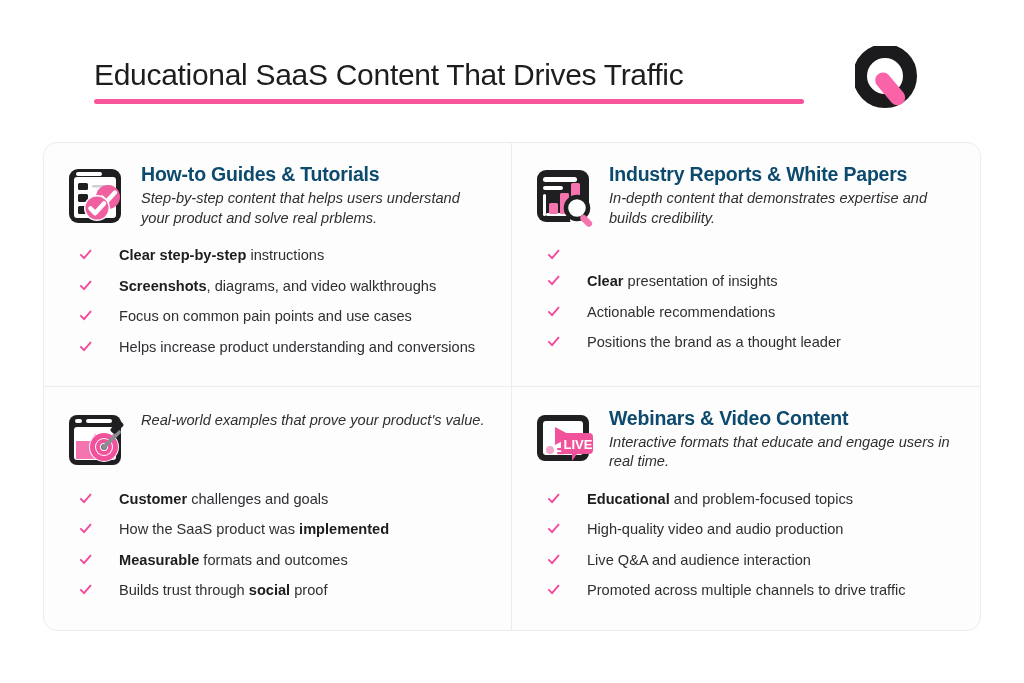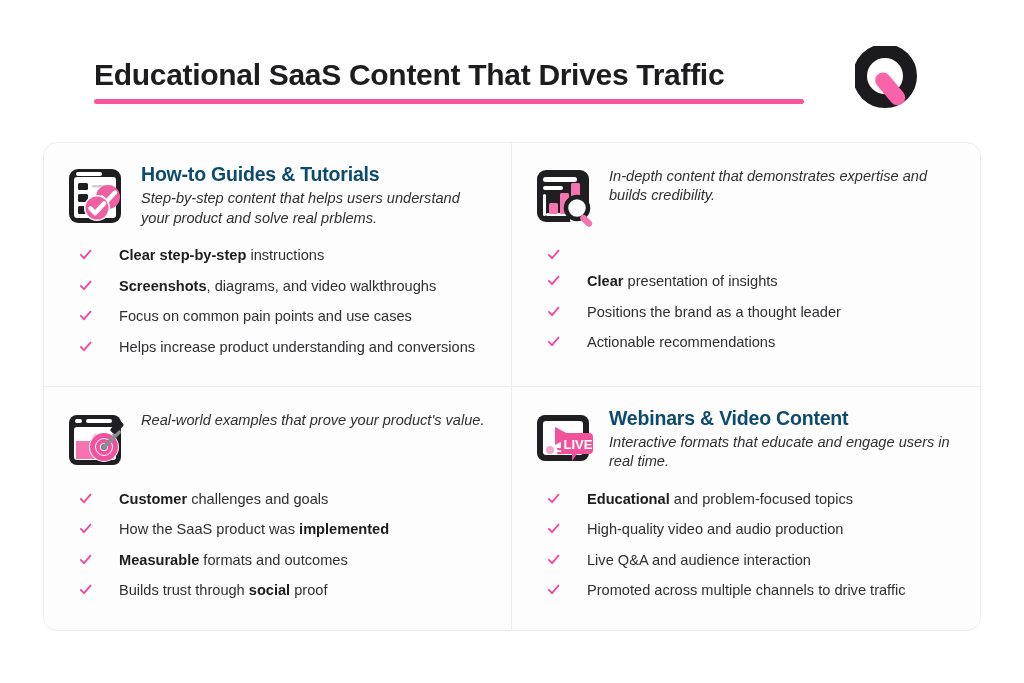--- a/index.html
+++ b/index.html
@@ -27,21 +27,21 @@
   }
 
   .title-wrap {
     position: absolute;
     left: 94px;
     top: 58px;
   }
 
   .page-title {
     font-size: 30px;
-    font-weight: bold;
+    font-weight: normal;
     color: #1d1d1f;
     letter-spacing: -0.3px;
     white-space: nowrap;
     line-height: 1.1;
   }
 
   .title-underline {
     margin-top: 8px;
     height: 5px;
     width: 710px;
@@ -236,20 +236,21 @@
             <rect x="14" y="50" width="31" height="3" rx="1.5" fill="#ffffff"></rect>
             <rect x="17" y="40" width="9" height="11" rx="1.5" fill="#f573ae"></rect>
             <rect x="28" y="30" width="9" height="21" rx="1.5" fill="#f573ae"></rect>
             <rect x="39" y="20" width="9" height="31" rx="1.5" fill="#f573ae"></rect>
             <rect x="38" y="40" width="22" height="20" rx="3" fill="#fdfdfd"></rect>
             <circle cx="45" cy="45" r="11" fill="#ffffff" stroke="#1f1f22" stroke-width="4.5"></circle>
             <rect x="51" y="51" width="6.5" height="14" rx="3.25" transform="rotate(-45 54 58)" fill="#f573ae"></rect>
           </svg>
         </div>
         <div class="card-head-text">
+          <div class="card-title">Industry Reports &amp; White Papers</div>
           <div class="card-sub">In-depth content that demonstrates expertise and builds credibility.</div>
         </div>
       </div>
       <ul class="bullets">
         <li class="bullet">
           <span class="check">
             <svg viewBox="0 0 14 14" width="13" height="13">
                 <path d="M2 7.4 l3.4 3.6 L12.4 2.8" stroke="#f5479a" stroke-width="2" fill="none" stroke-linecap="round" stroke-linejoin="round"></path>
               </svg>
           </span>
@@ -261,29 +262,29 @@
               </svg>
           </span>
           <span><span class="b">Clear</span><span> presentation of insights</span></span>
         </li>
         <li class="bullet">
           <span class="check">
             <svg viewBox="0 0 14 14" width="13" height="13">
                 <path d="M2 7.4 l3.4 3.6 L12.4 2.8" stroke="#f5479a" stroke-width="2" fill="none" stroke-linecap="round" stroke-linejoin="round"></path>
               </svg>
           </span>
+          <span><span>Actionable recommendations</span></span>
+        </li>
+        <li class="bullet">
+          <span class="check">
+            <svg viewBox="0 0 14 14" width="13" height="13">
+                <path d="M2 7.4 l3.4 3.6 L12.4 2.8" stroke="#f5479a" stroke-width="2" fill="none" stroke-linecap="round" stroke-linejoin="round"></path>
+              </svg>
+          </span>
           <span><span>Positions the brand as a thought leader</span></span>
-        </li>
-        <li class="bullet">
-          <span class="check">
-            <svg viewBox="0 0 14 14" width="13" height="13">
-                <path d="M2 7.4 l3.4 3.6 L12.4 2.8" stroke="#f5479a" stroke-width="2" fill="none" stroke-linecap="round" stroke-linejoin="round"></path>
-              </svg>
-          </span>
-          <span><span>Actionable recommendations</span></span>
         </li>
       </ul>
     </div>
 
     <div class="cell col-left">
       <div class="card-head">
         <div class="card-icon">
           <svg viewBox="0 0 66 66" width="66" height="66">
             <rect x="5" y="8" width="52" height="50" rx="8" fill="#1f1f22"></rect>
             <rect x="10" y="20" width="42" height="33" rx="3" fill="#ffffff"></rect>

